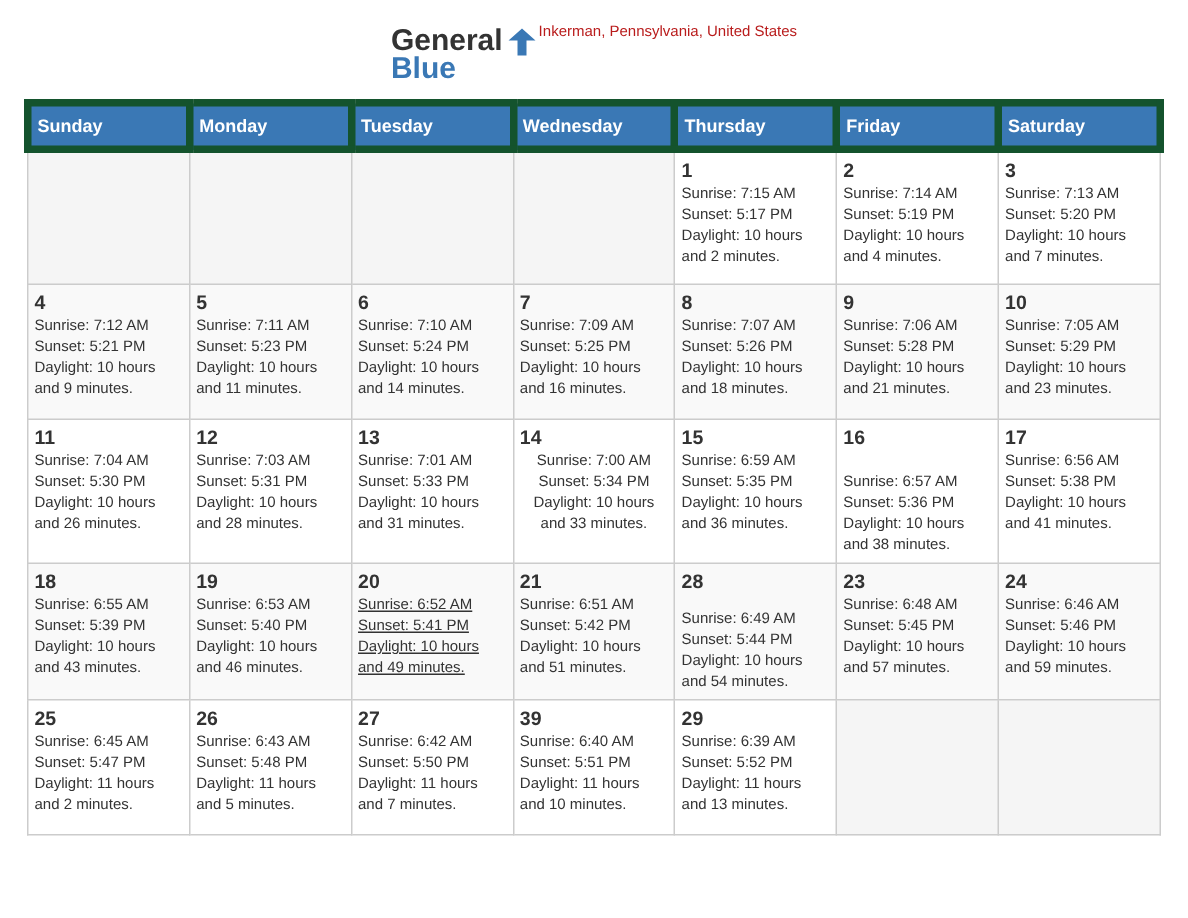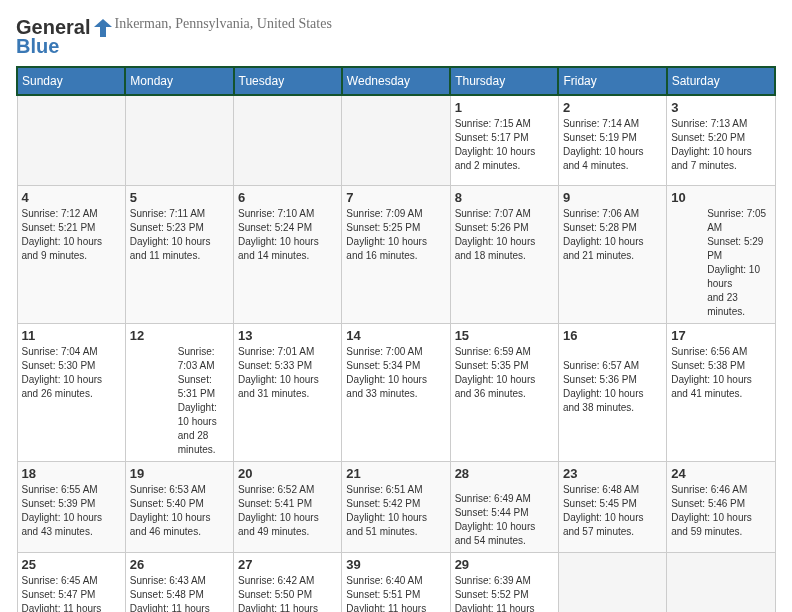--- a/index.html
+++ b/index.html
@@ -5,56 +5,55 @@
     * { box-sizing: border-box; margin: 0; padding: 0; }
     body {
       font-family: Arial, sans-serif;
       background: #fff;
       width: 792px;
       min-height: 612px;
       padding: 16px;
     }
     .header-area {
       display: flex;
-      justify-content: flex-start;
+      justify-content: center;
       align-items: flex-start;
       margin-bottom: 8px;
     }
     .logo {
       display: flex;
       flex-direction: column;
       align-items: flex-start;
     }
     .title-area {
       text-align: right;
     }
     .month-title {
       font-size: 32px;
       font-weight: bold;
       color: #333;
       line-height: 1.1;
     }
     .subtitle {
-      font-size: 14px;
-      color: #737373;
-      font-family: Liberation Serif, serif;
+      font-size: 10px;
+      color: #b91c1c;
     }
     table {
       width: 100%;
       border-collapse: collapse;
       table-layout: fixed;
     }
     thead tr th {
       background-color: #3a78b5;
       color: #fff;
       font-size: 12px;
-      font-weight: normal;
+      font-weight: bold;
       padding: 6px 4px;
       text-align: left;
-      border: 2px solid #14532d;
+      border: 5px solid #14532d;
     }
     tbody tr td {
       border: 1px solid #ccc;
       vertical-align: top;
       padding: 4px;
       font-size: 10px;
       color: #333;
       height: 90px;
       background: #fff;
     }
@@ -176,51 +175,51 @@
         </td>
         <td>
           <span class="day-number">9</span>
           <div class="day-info" style="white-space: pre-line;">Sunrise: 7:06 AM
 Sunset: 5:28 PM
 Daylight: 10 hours
 and 21 minutes.</div>
         </td>
         <td>
           <span class="day-number">10</span>
-          <div class="day-info" style="white-space: pre-line; margin-left: 36px;">Sunrise: 7:05 AM
+          <div class="day-info" style="white-space: pre-line;">Sunrise: 7:05 AM
 Sunset: 5:29 PM
 Daylight: 10 hours
 and 23 minutes.</div>
         </td>
       </tr>
       <tr>
         <td>
           <span class="day-number">11</span>
           <div class="day-info" style="white-space: pre-line;">Sunrise: 7:04 AM
 Sunset: 5:30 PM
 Daylight: 10 hours
 and 26 minutes.</div>
         </td>
         <td>
           <span class="day-number">12</span>
-          <div class="day-info" style="white-space: pre-line; margin-left: 48px;">Sunrise: 7:03 AM
+          <div class="day-info" style="white-space: pre-line;">Sunrise: 7:03 AM
 Sunset: 5:31 PM
 Daylight: 10 hours
 and 28 minutes.</div>
         </td>
         <td>
           <span class="day-number">13</span>
           <div class="day-info" style="white-space: pre-line;">Sunrise: 7:01 AM
 Sunset: 5:33 PM
 Daylight: 10 hours
 and 31 minutes.</div>
         </td>
         <td>
           <span class="day-number">14</span>
-          <div class="day-info" style="white-space: pre-line;">Sunrise: 7:00 AM
+          <div class="day-info" style="white-space: pre-line; text-align: center;">Sunrise: 7:00 AM
 Sunset: 5:34 PM
 Daylight: 10 hours
 and 33 minutes.</div>
         </td>
         <td>
           <span class="day-number">15</span>
           <div class="day-info" style="white-space: pre-line;">Sunrise: 6:59 AM
 Sunset: 5:35 PM
 Daylight: 10 hours
 and 36 minutes.</div>
@@ -250,21 +249,21 @@
         </td>
         <td>
           <span class="day-number">19</span>
           <div class="day-info" style="white-space: pre-line;">Sunrise: 6:53 AM
 Sunset: 5:40 PM
 Daylight: 10 hours
 and 46 minutes.</div>
         </td>
         <td>
           <span class="day-number">20</span>
-          <div class="day-info" style="white-space: pre-line;">Sunrise: 6:52 AM
+          <div class="day-info" style="white-space: pre-line; text-decoration: underline;">Sunrise: 6:52 AM
 Sunset: 5:41 PM
 Daylight: 10 hours
 and 49 minutes.</div>
         </td>
         <td>
           <span class="day-number">21</span>
           <div class="day-info" style="white-space: pre-line;">Sunrise: 6:51 AM
 Sunset: 5:42 PM
 Daylight: 10 hours
 and 51 minutes.</div>

